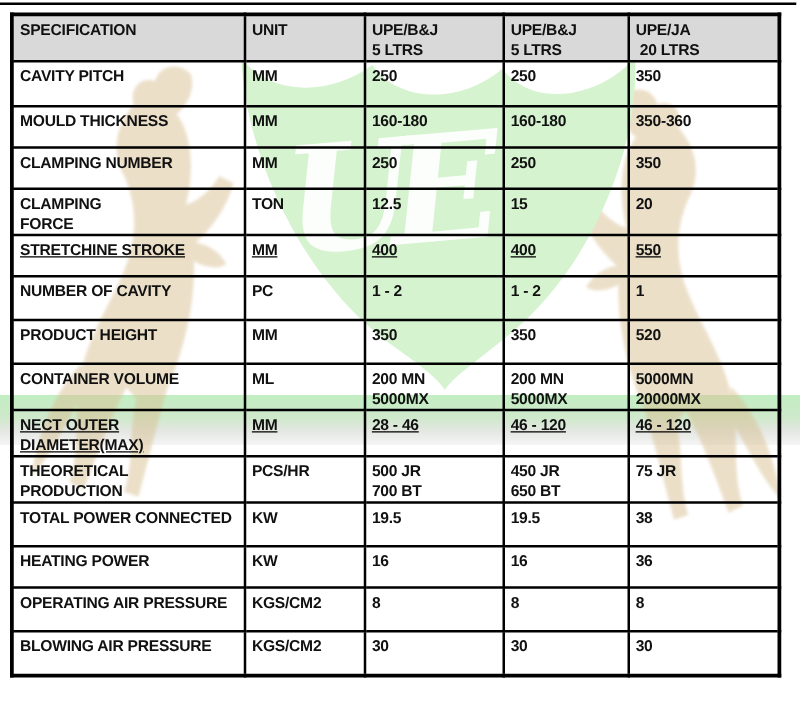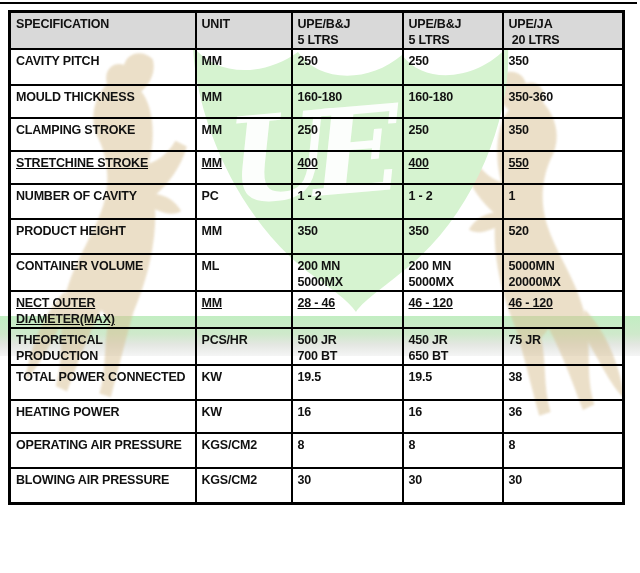--- a/index.html
+++ b/index.html
@@ -114,25 +114,33 @@
         <td>350</td>
       </tr>
       <tr style="height: 33px;">
         <td>MOULD THICKNESS</td>
         <td>MM</td>
         <td>160-180</td>
         <td>160-180</td>
         <td>350-360</td>
       </tr>
       <tr style="height: 33px;">
-        <td>CLAMPING STROKE</td>
-        <td>MM</td>
-        <td>250</td>
-        <td>250</td>
-        <td>350</td>
+        <td>CLAMPING NUMBER</td>
+        <td>MM</td>
+        <td>250</td>
+        <td>250</td>
+        <td>350</td>
+      </tr>
+      <tr style="height: 34px;">
+        <td>CLAMPING
+FORCE</td>
+        <td>TON</td>
+        <td>12.5</td>
+        <td>15</td>
+        <td>20</td>
       </tr>
       <tr style="height: 33px; text-decoration: underline;">
         <td>STRETCHINE STROKE</td>
         <td>MM</td>
         <td>400</td>
         <td>400</td>
         <td>550</td>
       </tr>
       <tr style="height: 35px;">
         <td>NUMBER OF CAVITY</td>

